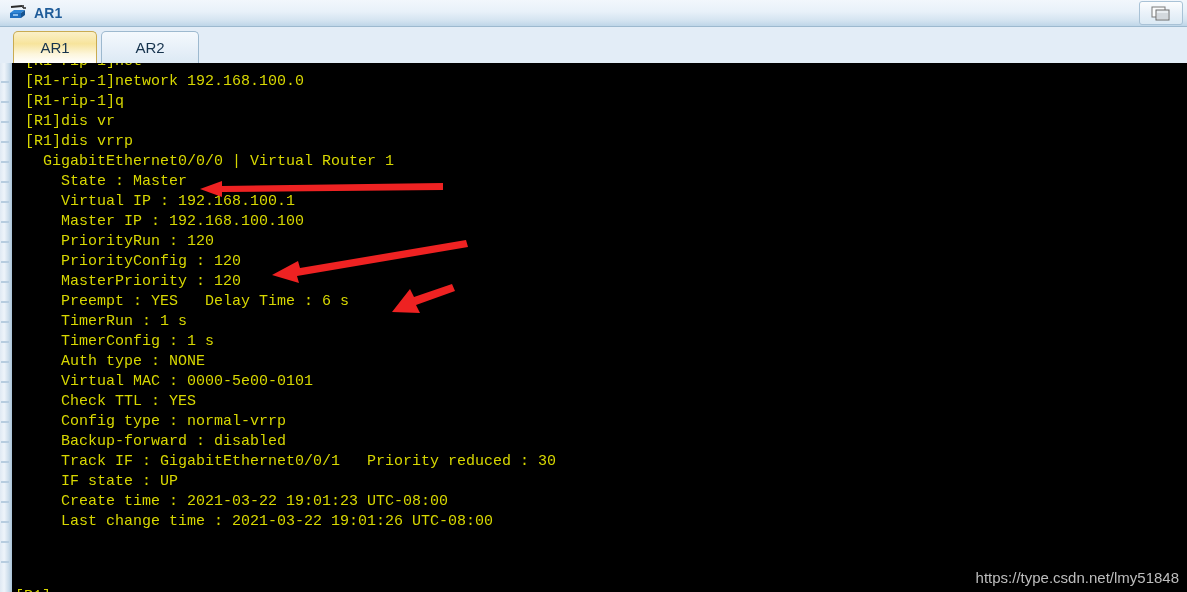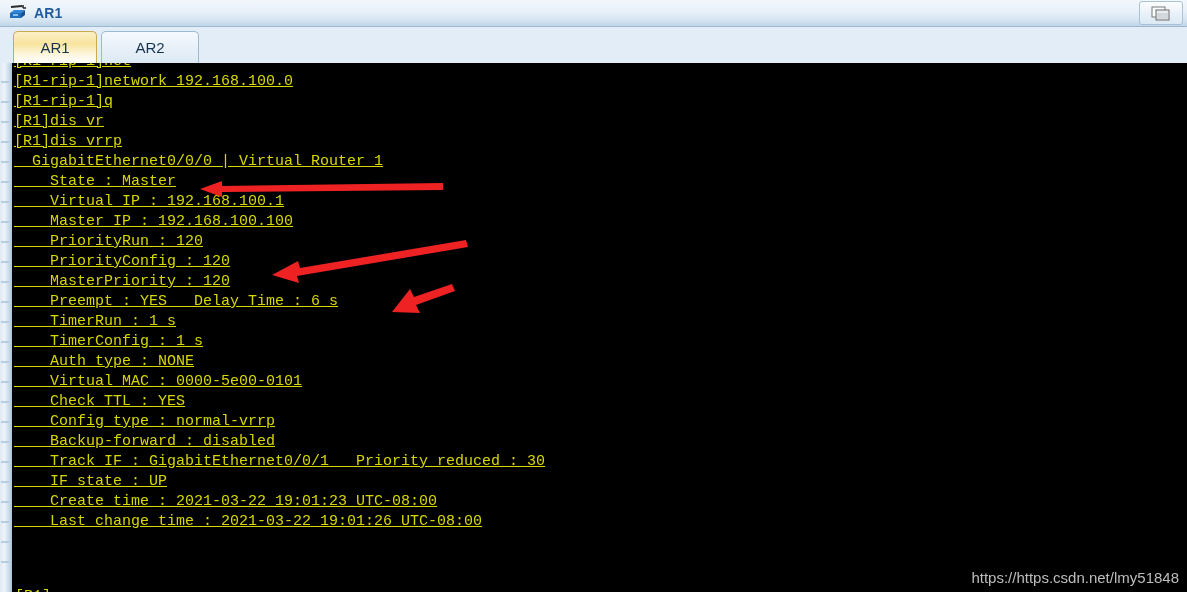--- a/index.html
+++ b/index.html
@@ -127,24 +127,23 @@
     color: #d7d700;
     white-space: pre;
   }
   .term-scroll {
     position: absolute;
     left: 0; top: -11px;
     width: 1175px;
   }
   .term-line {
     height: 20px;
-    padding-left: 2px;
+    padding-left: 13px;
     color: #d7d700;
     white-space: pre;
-    text-decoration: underline;
   }
   .term-prompt-final {
     position: absolute;
     left: 3px; top: 524px;
     height: 20px;
     color: #d7d700;
     white-space: pre;
     font-family: "Liberation Mono", "DejaVu Sans Mono", monospace;
     font-size: 15px;
     line-height: 20px;
@@ -257,15 +256,15 @@
 
   <svg class="arrows" viewBox="0 0 1187 592" xmlns="http://www.w3.org/2000/svg">
     <g fill="#ee2222">
       <path d="M443 183 L222 186 L222 181 L200 189 L222 197 L222 192 L443 190 Z"></path>
       <path d="M466 240 L300 268 L298 261 L272 275 L299 283 L297 276 L468 247 Z"></path>
       <path d="M452 284 L414 297 L410 289 L392 312 L420 313 L416 305 L455 291 Z"></path>
     </g>
   </svg>
 
 
-  <div class="watermark">https://https.csdn.net/lmy51848</div>
+  <div class="watermark">https://type.csdn.net/lmy51848</div>
 
 </div>
 
 </body></html>

